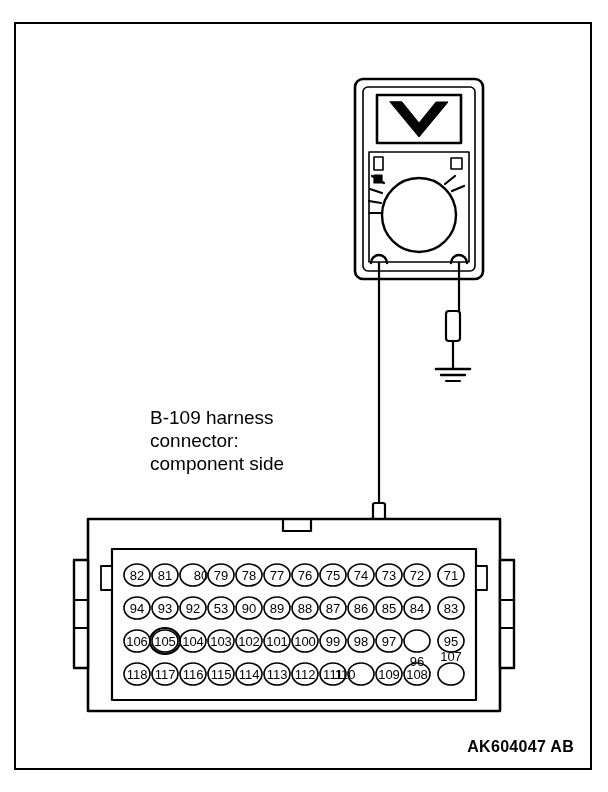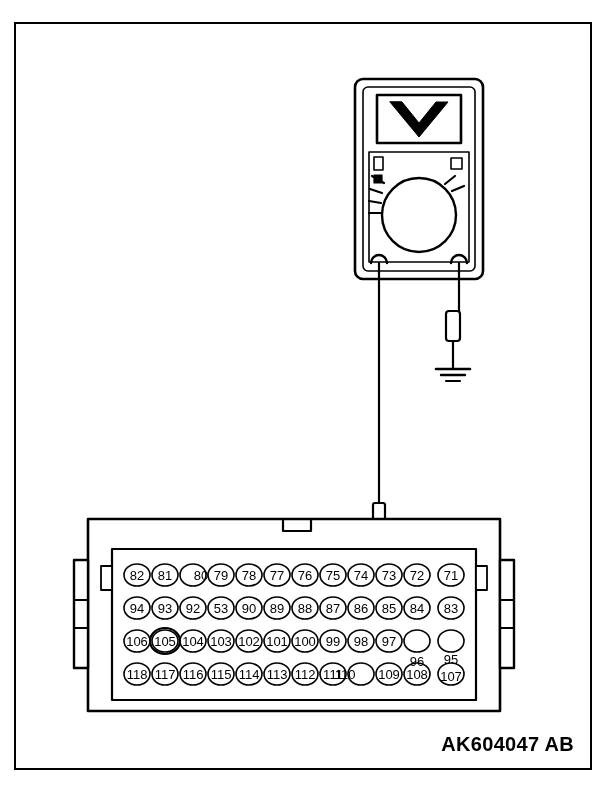--- a/index.html
+++ b/index.html
@@ -44,21 +44,21 @@
     width: 250px;
     font-size: 19px;
     line-height: 23px;
     color: #000;
     white-space: pre-line;
   }
   .figcode {
     position: absolute;
     right: 34px;
     bottom: 36px;
-    font-size: 20px;
+    font-size: 16px;
     font-weight: bold;
     letter-spacing: 0.3px;
     color: #000;
   }
   .pin-label {
     position: absolute;
     font-size: 13px;
     line-height: 11px;
     text-align: right;
     color: #000;
@@ -221,31 +221,34 @@
   <div class="pin-label" style="left:165px; top:641px;">105</div>
   <div class="pin-label" style="left:193px; top:641px;">104</div>
   <div class="pin-label" style="left:221px; top:641px;">103</div>
   <div class="pin-label" style="left:249px; top:641px;">102</div>
   <div class="pin-label" style="left:277px; top:641px;">101</div>
   <div class="pin-label" style="left:305px; top:641px;">100</div>
   <div class="pin-label" style="left:333px; top:641px;">99</div>
   <div class="pin-label" style="left:361px; top:641px;">98</div>
   <div class="pin-label" style="left:389px; top:641px;">97</div>
   <div class="pin-label" style="left:417px; top:641px;margin-top:20px;">96</div>
-  <div class="pin-label" style="left:451px; top:659px;">95</div>
+  <div class="pin-label" style="left:451px; top:641px;">95</div>
 
   <div class="pin-label" style="left:137px; top:674px;">118</div>
   <div class="pin-label" style="left:165px; top:674px;">117</div>
   <div class="pin-label" style="left:193px; top:674px;">116</div>
   <div class="pin-label" style="left:221px; top:674px;">115</div>
   <div class="pin-label" style="left:249px; top:674px;">114</div>
   <div class="pin-label" style="left:277px; top:674px;">113</div>
   <div class="pin-label" style="left:305px; top:674px;">112</div>
   <div class="pin-label" style="left:333px; top:674px;">111</div>
   <div class="pin-label" style="left:345px; top:674px;">110</div>
   <div class="pin-label" style="left:389px; top:674px;">109</div>
   <div class="pin-label" style="left:417px; top:674px;">108</div>
-  <div class="pin-label" style="left:451px; top:676px;">107</div>
-
+  <div class="pin-label" style="left:451px; top:656px;">107</div>
+
+  <div class="caption">B-109 harness
+connector:
+component side</div>
 
   <div class="figcode">AK604047 AB</div>
 
 </div>
 
 </body></html>

